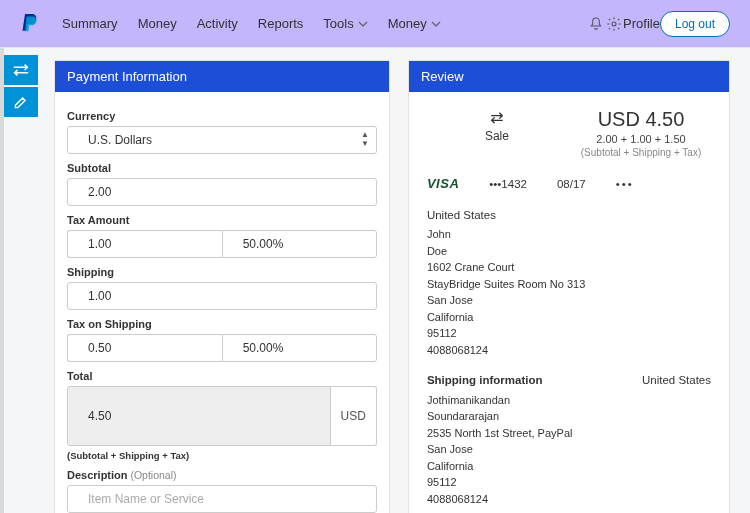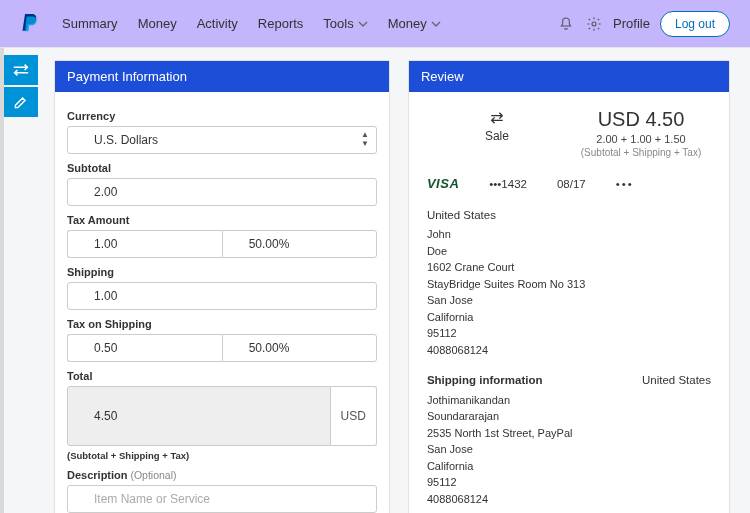--- a/index.html
+++ b/index.html
@@ -2,37 +2,37 @@
 <html><head>
 <meta charset="utf-8">
 <style>
   * { box-sizing: border-box; margin: 0; padding: 0; font-family: -apple-system, "Helvetica Neue", Arial, sans-serif; }
   body { background: #f5f6f8; font-size: 12px; color: #333; }
   .topbar { background: #c4b5fd; height: 48px; display: flex; align-items: center; padding: 0 20px; border-bottom: 1px solid #e6e6e6; }
   .logo { width: 20px; height: 24px; margin-right: 22px; }
   .nav { display: flex; gap: 20px; font-size: 13px; color: #333; }
   .nav-item { display: flex; align-items: center; gap: 4px; cursor: pointer; }
   .spacer { flex: 1; }
-  .top-right { display: flex; align-items: center; gap: 10px; }
+  .top-right { display: flex; align-items: center; gap: 0; }
   .icon-btn { width: 18px; height: 18px; display:flex; align-items:center; justify-content:center; cursor:pointer; color:#555; }
   .profile-link { font-size: 13px; color: #333; cursor:pointer; }
   .logout-btn { border: 1px solid #0070ba; color: #0070ba; font-size: 12px; padding: 5px 14px; border-radius: 16px; background:#fff; cursor:pointer; }
   .accent-bar { position:absolute; top:48px; left:0; width:4px; height:calc(100% - 48px); background:#d9d9d9; }
   .side-tools { position:absolute; left:4px; top:55px; width:34px; }
   .side-tool { width:34px; height:30px; background:#0092d6; display:flex; align-items:center; justify-content:center; margin-bottom:2px; cursor:pointer; color:#fff; }
   .main { display:flex; gap:18px; padding:12px 20px 20px 54px; align-items:flex-start; }
   .panel { background:#fff; border:1px solid #e2e2e2; border-radius:2px; }
   .panel.left { width:340px; }
   .panel.right { width:326px; }
   .panel-head { background:#1d4ed8; color:#fff; font-size:13px; padding:8px 12px; }
   .panel-body { padding:10px 12px 16px; }
   .label { font-size:11px; font-weight:700; color:#333; margin-top:8px; margin-bottom:4px; display:block; }
   .label .opt { font-weight:400; color:#888; font-size:10.5px; }
   .row { display:flex; gap:0; }
-  .input, select.input { width:100%; border:1px solid #ccc; border-radius:3px; padding:6px 26px; font-size:12px; color:#333; background:#fff; }
+  .input, select.input { width:100%; border:1px solid #ccc; border-radius:3px; padding:6px 20px; font-size:12px; color:#333; background:#fff; }
   .input::placeholder { color:#aaa; }
   .split .input:first-child { border-top-right-radius:0; border-bottom-right-radius:0; border-right:none; }
   .split .input:last-child { border-top-left-radius:0; border-bottom-left-radius:0; }
   .total-row { display:flex; }
   .total-row .input { background:#eee; border-top-right-radius:0; border-bottom-right-radius:0; }
   .unit { border:1px solid #ccc; border-left:none; border-radius:0 3px 3px 0; padding:22px 10px; font-size:12px; color:#555; background:#fff; }
   .formula { font-size:9.5px; font-weight:700; color:#333; margin-top:4px; }
   .review-top { display:flex; justify-content:space-between; padding:6px 4px 10px; }
   .sale-col { text-align:center; flex:1; }
   .swap-icon { font-size:16px; }

